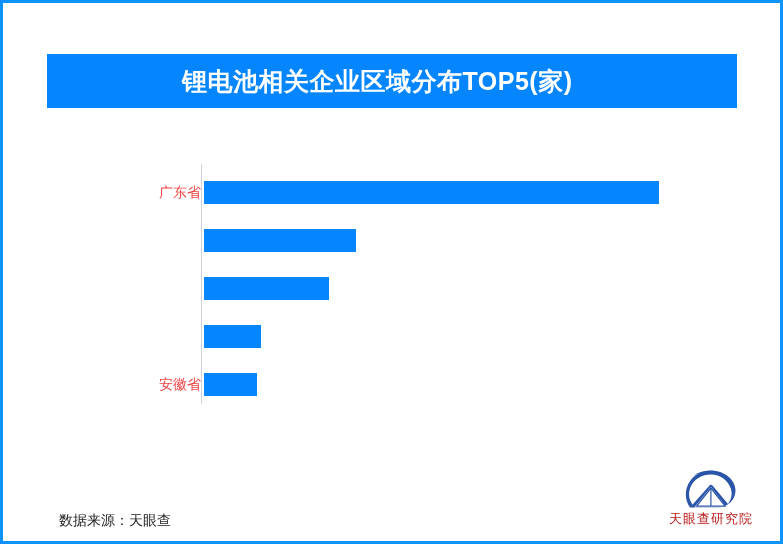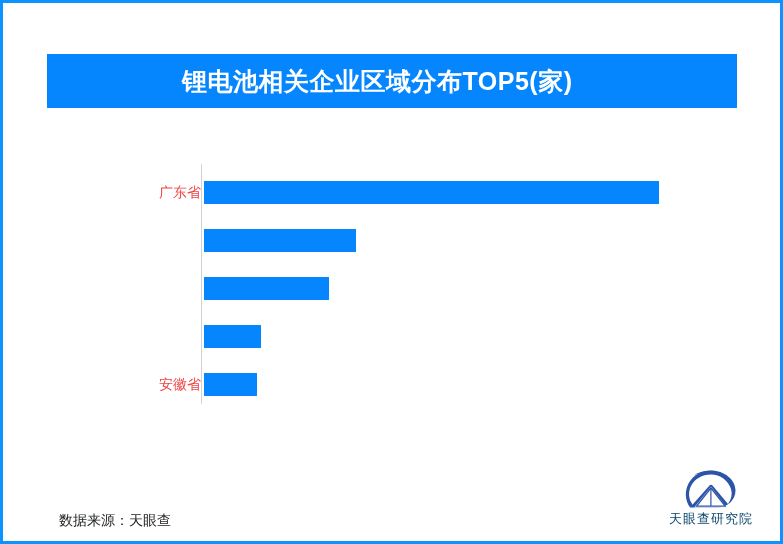--- a/index.html
+++ b/index.html
@@ -112,21 +112,21 @@
     flex-direction: column;
     align-items: center;
   }
   #logo-mark {
     width: 54px;
     height: 40px;
     display: block;
   }
   #logo-text {
     font-size: 13px;
-    color: #0c4a6e;
+    color: #b91c1c;
     letter-spacing: 1px;
     margin-top: 1px;
     white-space: nowrap;
   }
 </style>
 </head>
 <body>
 
 <div id="canvas" style="border-color: rgb(12, 147, 255);">
 

